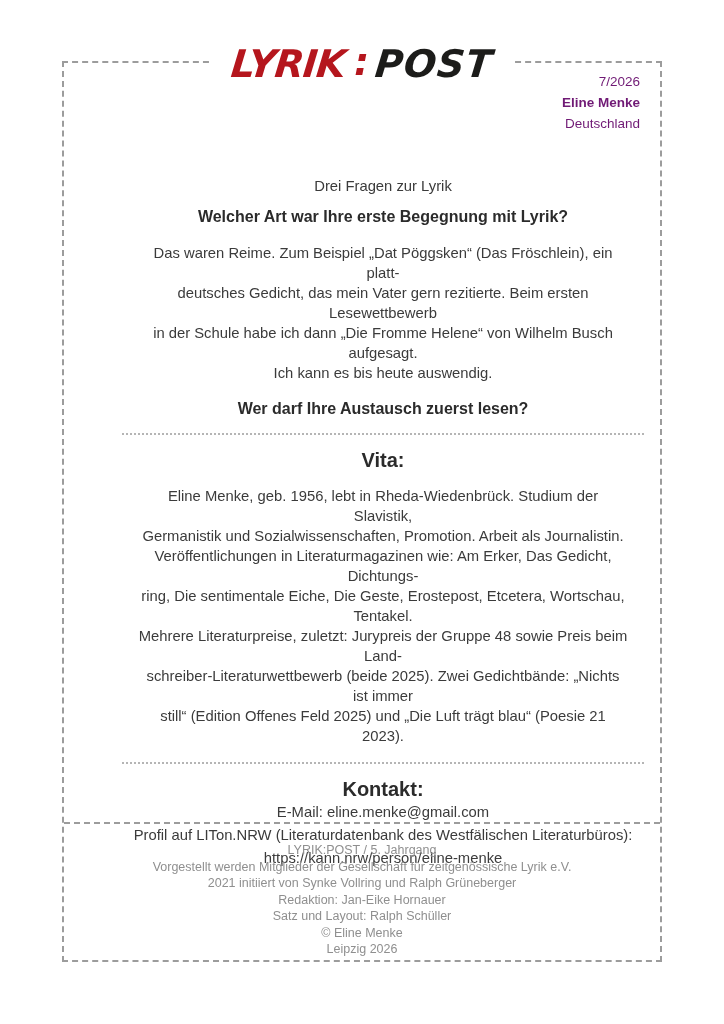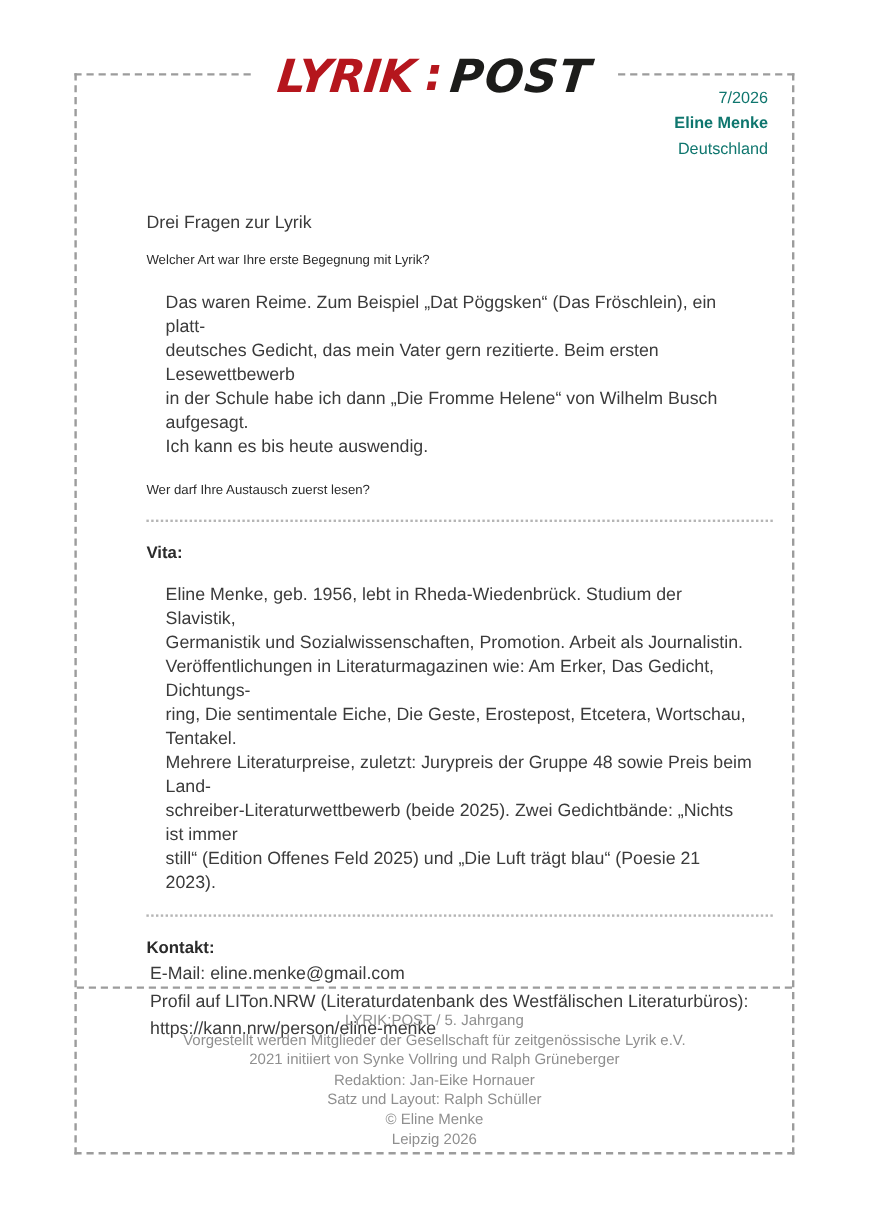--- a/index.html
+++ b/index.html
@@ -41,53 +41,54 @@
     letter-spacing: -1px;
   }
   .logo-lyrik { color: #b5161d; display: inline-block; transform: skewX(-6deg); }
   .logo-colon { color: #b5161d; display: inline-block; margin: 0 7px 0 9px; transform: translateY(-2px); }
   .logo-post  { color: #1c1c1a; display: inline-block; transform: skewX(-6deg); letter-spacing: 1px; }
   .issue-info {
     position: absolute;
     top: 71px;
     right: 84px;
     text-align: right;
-    color: #0f766e;
+    color: #701a75;
     font-size: 13.5px;
     line-height: 21px;
     z-index: 3;
   }
   .issue-info .author { font-weight: bold; text-align: center; }
   main {
     position: absolute;
     left: 122px;
     top: 176px;
     width: 522px;
     color: #3b3b3b;
     font-size: 14.8px;
     line-height: 20px;
+    text-align: center;
   }
   .intro { margin: 0 0 11px 0; }
   .qa { margin: 0 0 11px 0; }
   .qa-question {
     margin: 0;
-    font-size: 11px;
+    font-size: 16px;
     line-height: 20px;
-    font-weight: normal;
+    font-weight: bold;
     color: #2b2b2b;
   }
   .pre { margin: 16px; white-space: pre-line; }
   .dotted-divider {
     border: none;
     border-top: 2px dotted #b5b5b5;
     margin: 14px 0 15px 0;
   }
   .section-heading {
     margin: 0;
-    font-size: 14px;
+    font-size: 20px;
     line-height: 20px;
     font-weight: bold;
     color: #2b2b2b;
   }
   .contact-line { margin: 3px; }
   .footer-sep {
     position: absolute;
     left: 64px;
     right: 64px;
     top: 822px;

